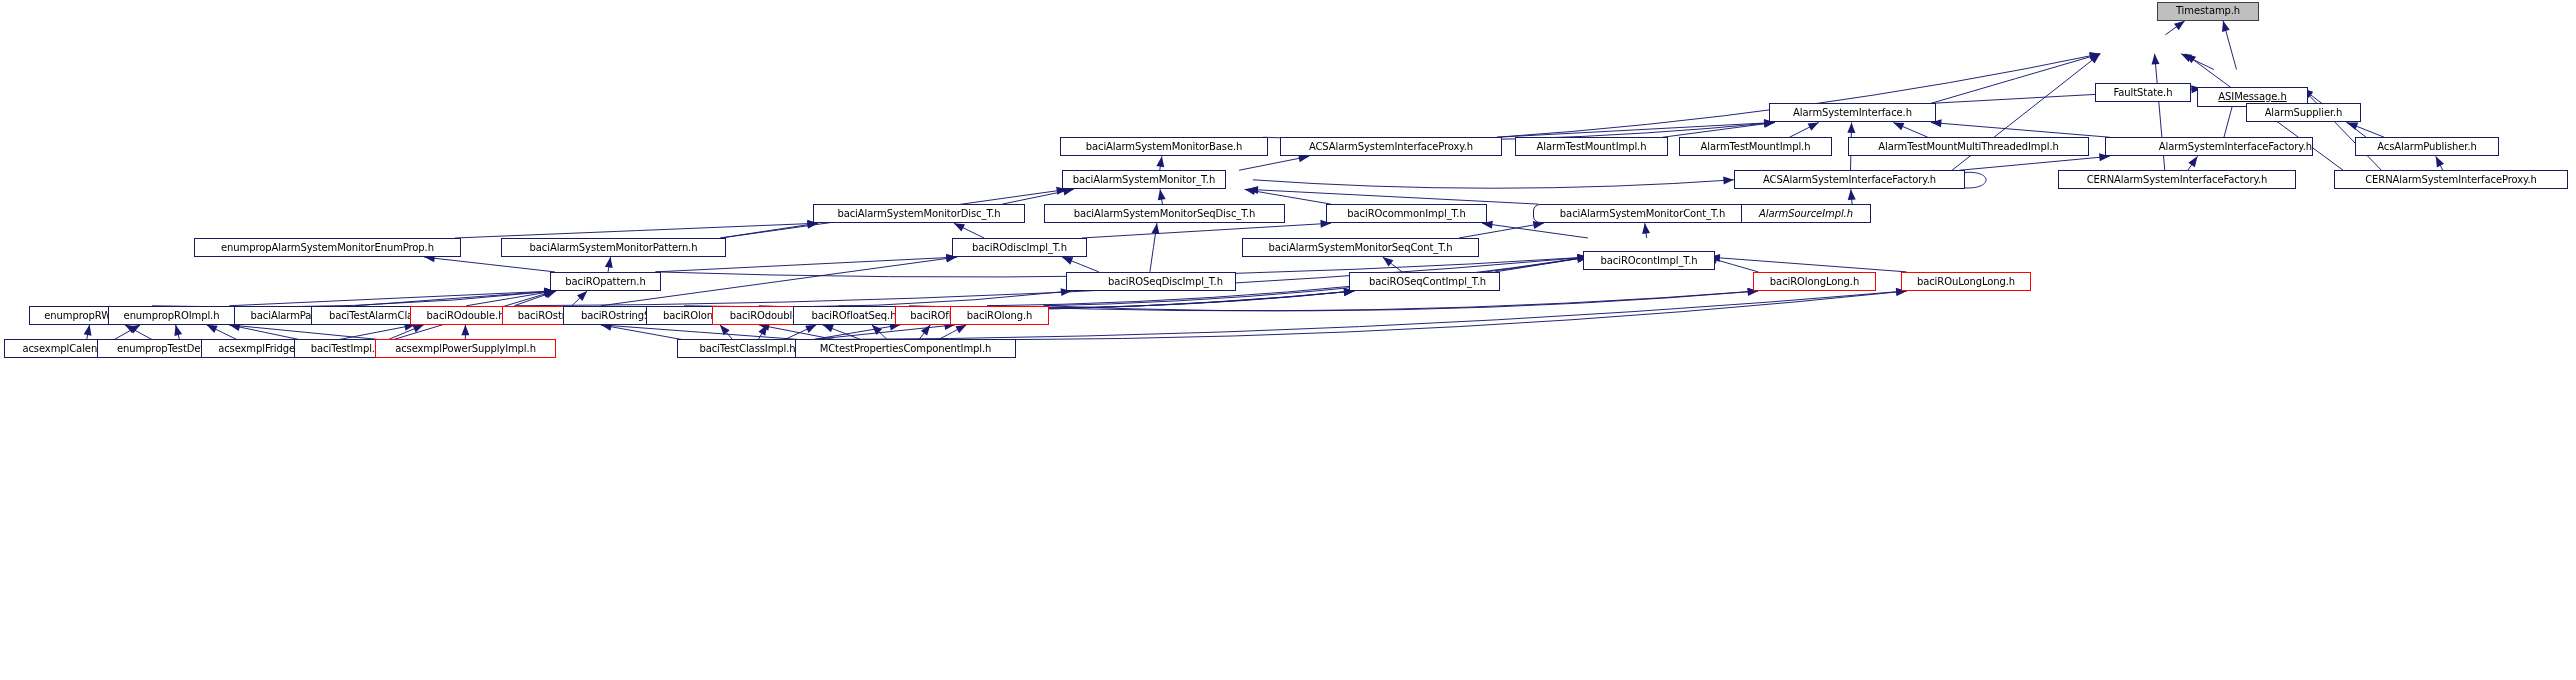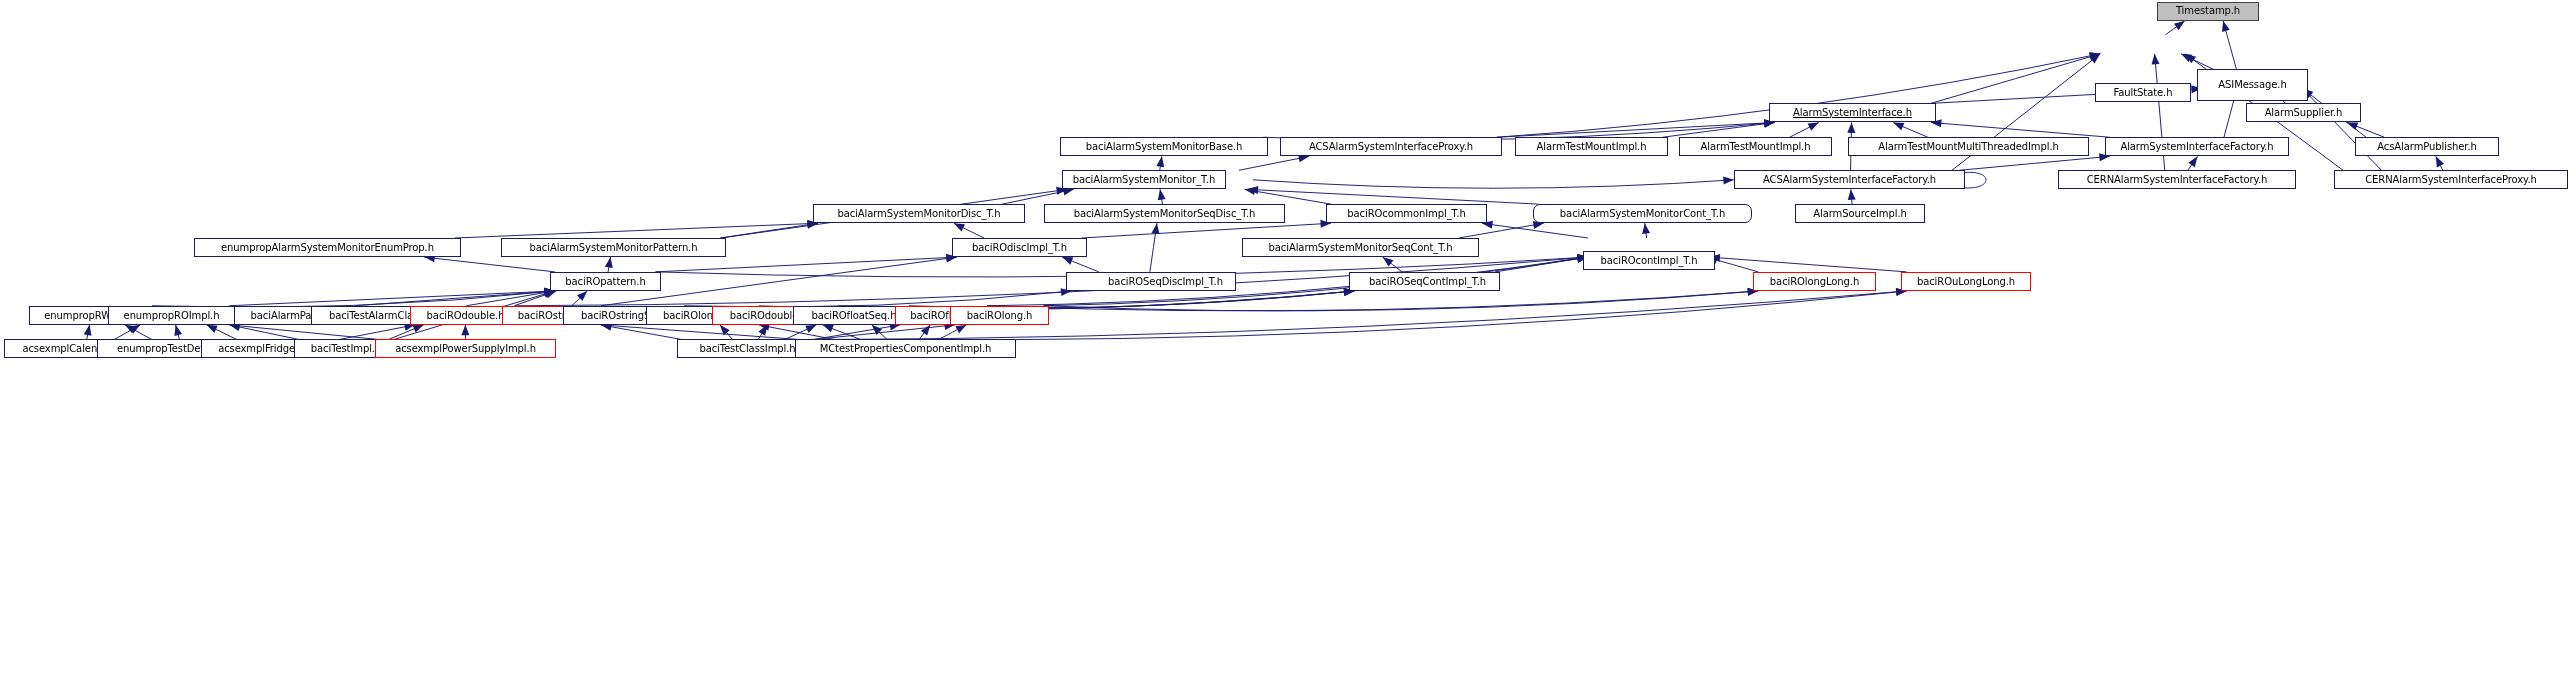--- a/index.html
+++ b/index.html
@@ -231,45 +231,45 @@
       <path d="M1164,391 Q1680,389 2196,335" class="edge-path"></path>
       <polygon points="2196,335 2184.543957046382,340.8240089152454 2183.5863956123426,331.673977434423" class="edge-head"></polygon>
     </svg>
   <div id="node-layer">
       <div class="node root" style="left: 2157px; top: 1.7px; width: 102px; height: 19px;">
         <span>Timestamp.h</span>
       </div>
       <div class="node" style="left: 2095px; top: 35px; width: 96px; height: 19px; margin-top: 48px;">
         <span>FaultState.h</span>
       </div>
-      <div class="node" style="left: 2197px; top: 69px; width: 111px; height: 32px;">
+      <div class="node" style="left: 2197px; top: 87px; width: 111px; height: 20px; text-decoration: underline;">
         <span>ASIMessage.h</span>
       </div>
       <div class="node" style="left: 2246px; top: 103px; width: 115px; height: 19px;">
         <span>AlarmSupplier.h</span>
       </div>
-      <div class="node" style="left: 1769px; top: 103px; width: 167px; height: 19px; text-decoration: underline;">
+      <div class="node" style="left: 1769px; top: 103px; width: 167px; height: 19px;">
         <span>AlarmSystemInterface.h</span>
       </div>
       <div class="node" style="left: 1060px; top: 137px; width: 208px; height: 19px;">
         <span>baciAlarmSystemMonitorBase.h</span>
       </div>
       <div class="node" style="left: 1280px; top: 137px; width: 222px; height: 19px;">
         <span>ACSAlarmSystemInterfaceProxy.h</span>
       </div>
       <div class="node" style="left: 1515px; top: 137px; width: 153px; height: 19px;">
         <span>AlarmTestMountImpl.h</span>
       </div>
       <div class="node" style="left: 1679px; top: 137px; width: 153px; height: 19px;">
         <span>AlarmTestMountImpl.h</span>
       </div>
       <div class="node" style="left: 1848px; top: 137px; width: 241px; height: 19px;">
         <span>AlarmTestMountMultiThreadedImpl.h</span>
       </div>
-      <div class="node" style="left: 2105px; top: 137px; width: 184px; height: 19px;">
+      <div class="node" style="left: 2105px; top: 137px; width: 208px; height: 19px; justify-content: flex-end;">
         <span>AlarmSystemInterfaceFactory.h</span>
       </div>
       <div class="node" style="left: 2355px; top: 137px; width: 144px; height: 19px;">
         <span>AcsAlarmPublisher.h</span>
       </div>
       <div class="node" style="left: 1734px; top: 170px; width: 231px; height: 19px;">
         <span>ACSAlarmSystemInterfaceFactory.h</span>
       </div>
       <div class="node" style="left: 2058px; top: 170px; width: 238px; height: 19px;">
         <span>CERNAlarmSystemInterfaceFactory.h</span>
@@ -285,21 +285,21 @@
       </div>
       <div class="node" style="left: 1044px; top: 204px; width: 241px; height: 19px;">
         <span>baciAlarmSystemMonitorSeqDisc_T.h</span>
       </div>
       <div class="node" style="left: 1326px; top: 204px; width: 161px; height: 19px;">
         <span>baciROcommonImpl_T.h</span>
       </div>
       <div class="node" style="left: 1533px; top: 204px; width: 219px; height: 19px; border-radius: 7px;">
         <span>baciAlarmSystemMonitorCont_T.h</span>
       </div>
-      <div class="node" style="left: 1795px; top: 204px; width: 130px; height: 19px;">
+      <div class="node" style="left: 1741px; top: 204px; width: 130px; height: 19px; font-style: italic;">
         <span>AlarmSourceImpl.h</span>
       </div>
       <div class="node" style="left: 194px; top: 238px; width: 267px; height: 19px;">
         <span>enumpropAlarmSystemMonitorEnumProp.h</span>
       </div>
       <div class="node" style="left: 501px; top: 238px; width: 225px; height: 19px;">
         <span>baciAlarmSystemMonitorPattern.h</span>
       </div>
       <div class="node" style="left: 952px; top: 238px; width: 135px; height: 19px;">
         <span>baciROdiscImpl_T.h</span>

